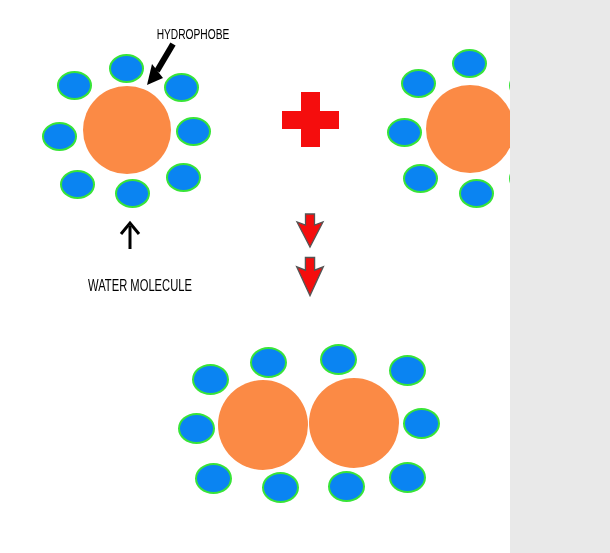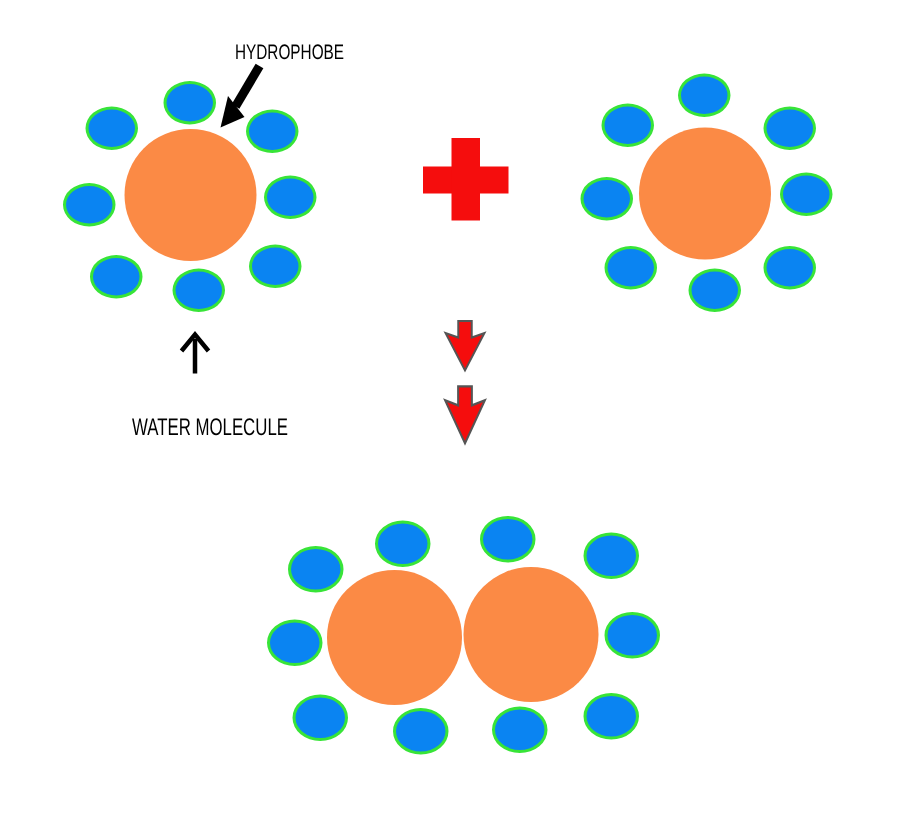--- a/index.html
+++ b/index.html
@@ -11,21 +11,21 @@
     --arrow-outline:#555555;
     --annotation-black:#000000;
   }
   html,body{margin:0;padding:0;}
   body{
     background:#e9e9e9;
     font-family:"Liberation Sans", sans-serif;
   }
   .canvas{
     position:relative;
-    width:610px;
+    width:510px;
     height:553px;
     background:var(--background);
     overflow:hidden;
   }
   .hp{            
     position:absolute;
     border-radius:50%;
     background:var(--hydrophobe-fill);
   }
   .wm{            

